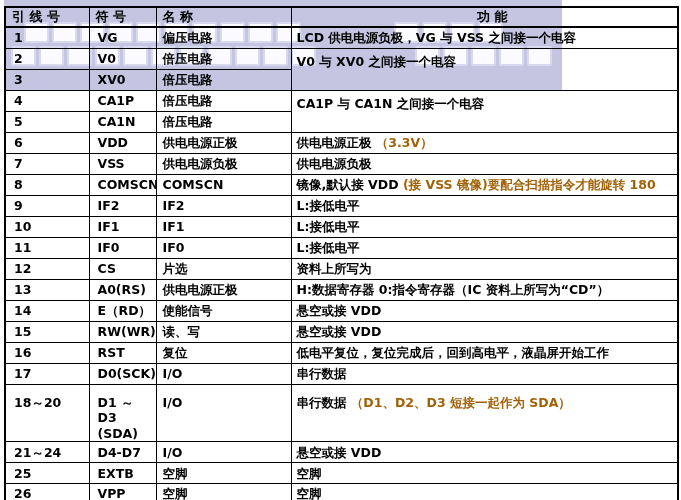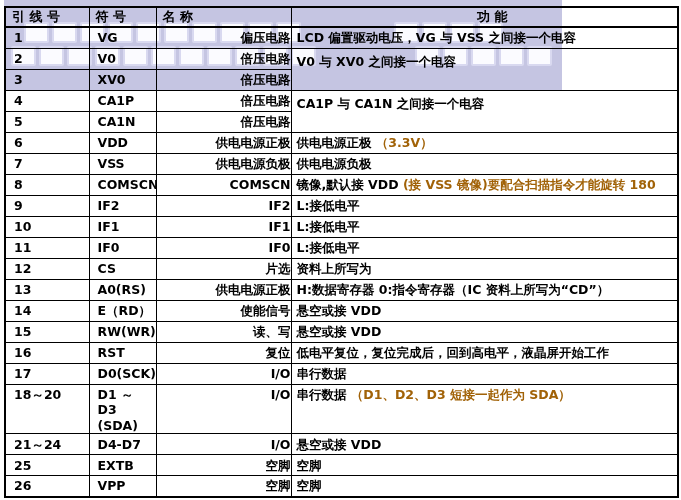--- a/index.html
+++ b/index.html
@@ -25,26 +25,26 @@
   th,td{
     padding:0 0 0 6px;box-sizing:border-box;
     font-size:12.5px;line-height:1.25;
     vertical-align:middle;text-align:left;
     background:transparent;overflow:hidden;
   }
   col.c1{width:84px;} col.c2{width:67px;} col.c3{width:135px;} col.c4{width:387px;}
   thead tr{height:20px;}
   tbody tr{height:21px;}
   tbody tr.tall{height:43px;}
-  tbody tr.tall td{vertical-align:top;padding-top:2px;margin-top:28px;}
+  tbody tr.tall td{vertical-align:top;padding-top:10px;margin-top:28px;}
   th{font-size:13px;}
   th.center{text-align:center;padding-left:16px;}
   td.pin{padding-left:8px;}
   td.symbol{padding-left:8px;white-space:pre-line;}
-  td.name{padding-left:6px;white-space:nowrap;text-align:right;}
+  td.name{padding-left:6px;white-space:nowrap;}
   td.func{padding-left:5px;white-space:nowrap;}
   td.vtop{vertical-align:top;padding-top:5px;}
   .red{color:#a16207;}
 </style>
 </head>
 <body>
 
 <div class="wm wm-band" id="wm-band">
     <div class="wm-sq" style="left: 20px; top: 22px; width: 25px; height: 21px;"></div>
     <div class="wm-sq" style="left: 48px; top: 22px; width: 25px; height: 21px;"></div>
@@ -91,21 +91,21 @@
       <th>符 号</th>
       <th>名 称</th>
       <th class="center">功 能</th>
     </tr>
   </thead>
   <tbody id="table-body">
       <tr>
         <td class="pin">1</td>
         <td class="symbol">VG</td>
         <td class="name">偏压电路</td>
-        <td class="func"><span>LCD 偏置驱动电压，VG 与 VSS 之间接一个电容</span></td>
+        <td class="func"><span>LCD 供电电源负极，VG 与 VSS 之间接一个电容</span></td>
       </tr>
       <tr>
         <td class="pin">2</td>
         <td class="symbol">V0</td>
         <td class="name">倍压电路</td>
         <td class="func vtop" rowspan="2"><span>V0 与 XV0 之间接一个电容</span></td>
       </tr>
       <tr>
         <td class="pin">3</td>
         <td class="symbol">XV0</td>

